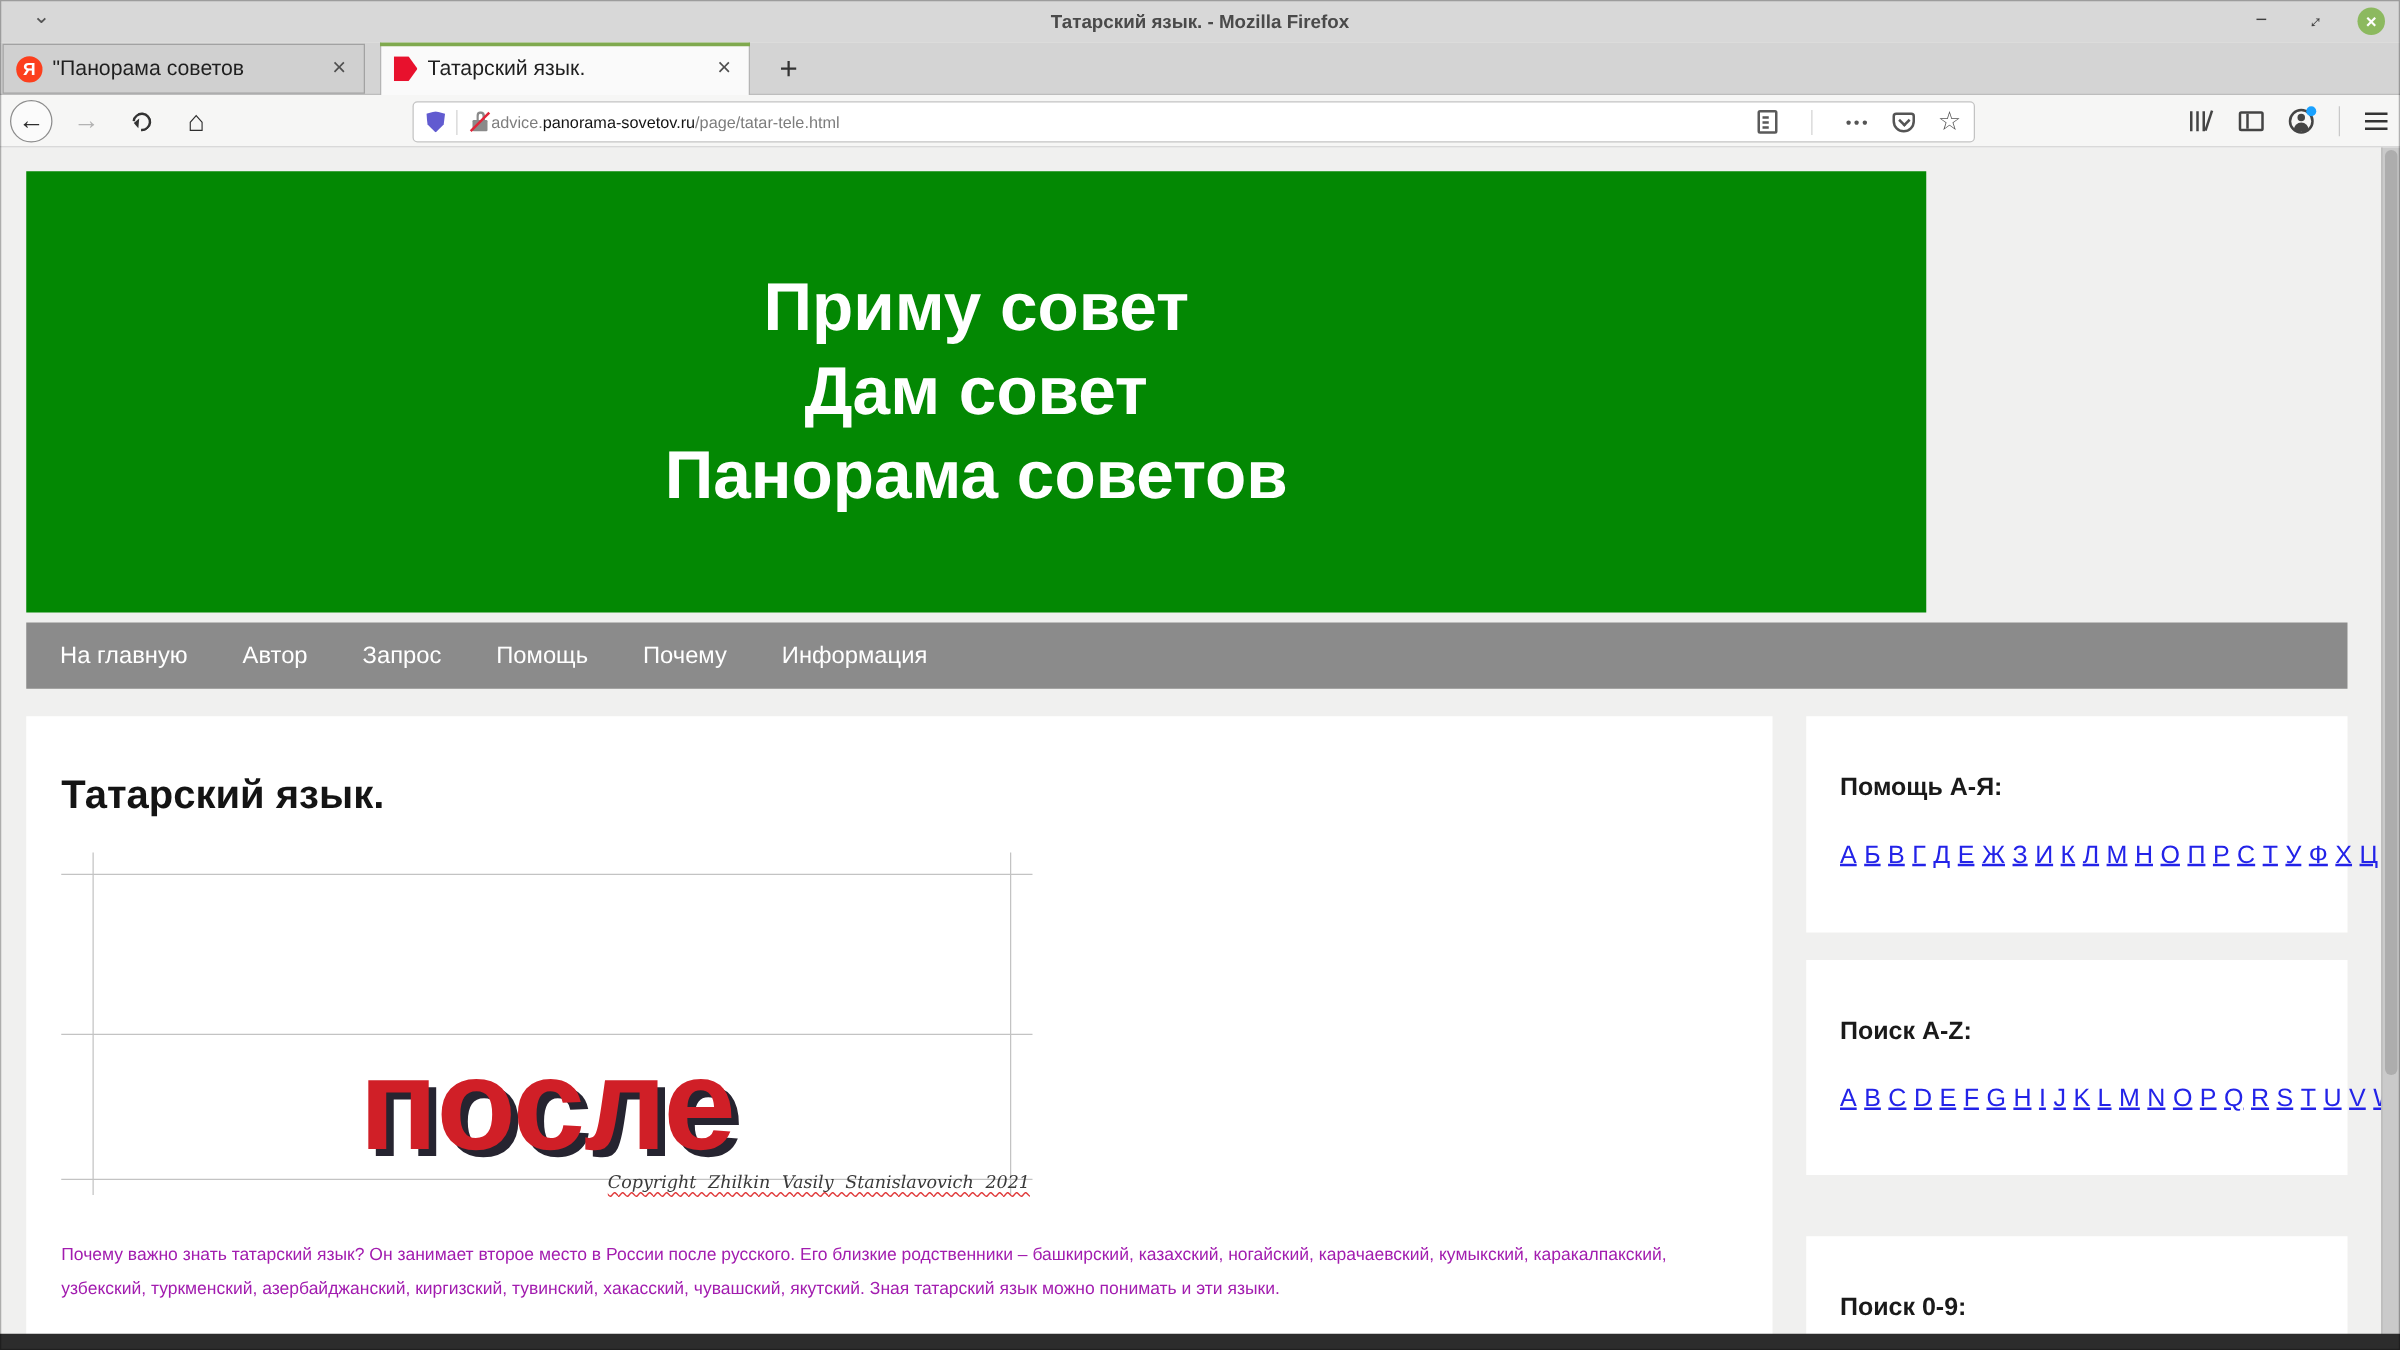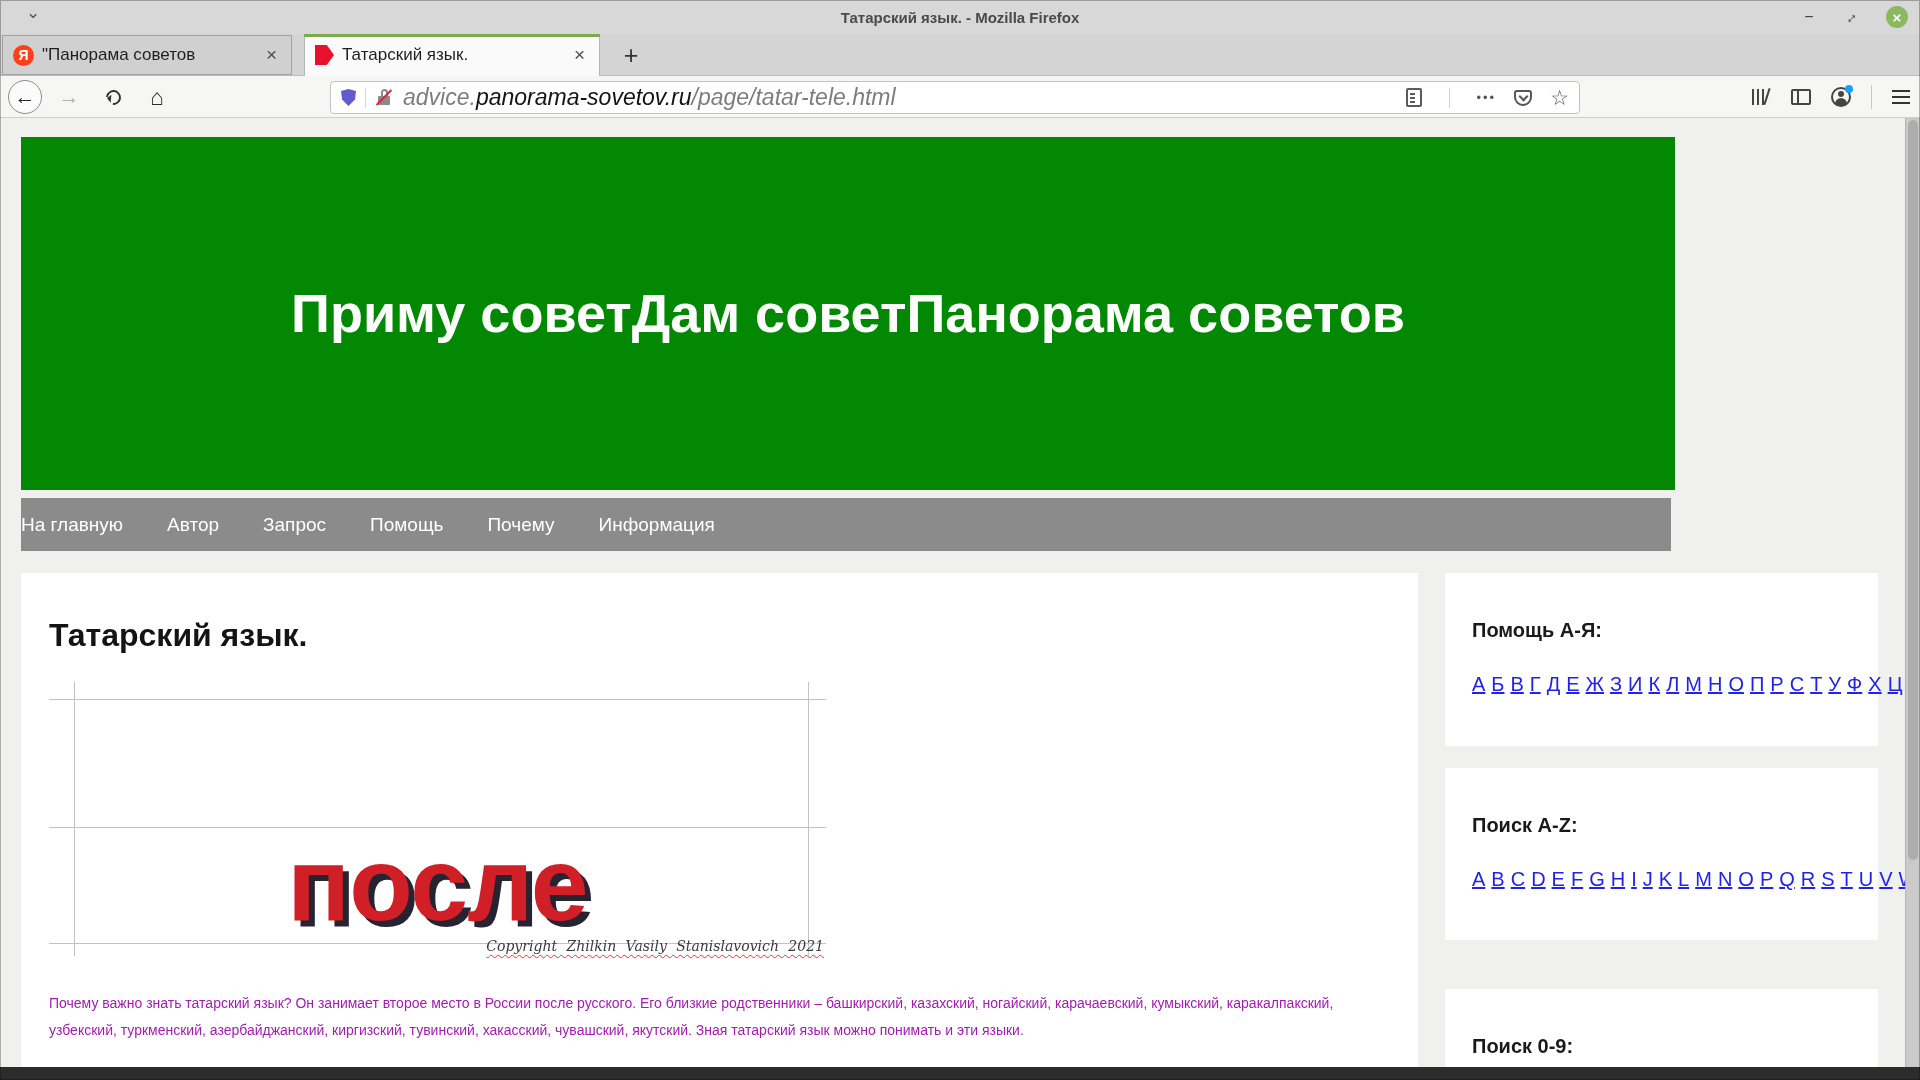--- a/index.html
+++ b/index.html
@@ -55,21 +55,21 @@
   .icon-shield { width:15px; height:17px; background:#615bd0;
     clip-path:polygon(50% 0, 100% 12%, 93% 62%, 50% 100%, 7% 62%, 0 12%); flex:0 0 auto; }
   .url-sep { width:1px; height:20px; background:#d4d4d4; margin:0 9px; flex:0 0 auto; }
   .icon-lockslash { position:relative; width:18px; height:19px; flex:0 0 auto; }
   .icon-lockslash .lock-body { position:absolute; left:3px; bottom:2px; width:12px; height:9px;
     background:#8a8a8a; border-radius:1px; }
   .icon-lockslash .lock-shackle { position:absolute; left:6px; top:1px; width:7px; height:8px;
     border:2px solid #8a8a8a; border-bottom:none; border-radius:4px 4px 0 0; }
   .icon-lockslash .lock-slash { position:absolute; left:8px; top:-1px; width:2px; height:21px;
     background:#e0263a; transform:rotate(45deg); }
-  .url-text { font-size:23px; margin-left:10px; white-space:nowrap; flex:1; overflow:hidden;font-style:italic; }
+  .url-text { font-size:13px; white-space:nowrap; flex:1; overflow:hidden; }
   .url-dim { color:#7d7d7d; }
   .url-domain { color:#141414; }
   .urlbar-right { display:flex; align-items:center; gap:18px; flex:0 0 auto; }
   .icon-reader { width:16px; height:19px; border:2px solid #5a5a5a; border-radius:2px; position:relative; }
   .icon-reader::before { content:""; position:absolute; left:2px; top:3px; width:5px; height:2px;
     background:#5a5a5a; box-shadow:0 4px 0 #5a5a5a, 0 8px 0 #5a5a5a; }
   .icon-dots { font-size:13px; color:#555; letter-spacing:2px; }
   .icon-pocket { width:18px; height:16px; border:2px solid #555; border-radius:3px 3px 9px 9px;
     display:flex; align-items:center; justify-content:center; }
   .icon-pocket i { display:block; width:7px; height:7px; border-left:2px solid #555;
@@ -97,26 +97,26 @@
     position:relative; }
   .icon-hamburger::before { content:""; position:absolute; left:0; right:0; top:4px; height:2px; background:#333; }
 
   
   .viewport { position:absolute; top:118px; left:0; width:1920px; height:962px; background:#f0f0ef; }
   .scrollbar { position:absolute; right:0; top:0; bottom:0; width:15px; background:#cacaca;
     border-left:1px solid #b6b6b6; }
   .scroll-thumb { position:absolute; left:2px; right:2px; top:2px; height:740px; background:#adadad;
     border-radius:6px; }
 
-  .banner { position:absolute; left:21px; top:19px; width:1654px; height:353px; background:#038803;
-    display:flex; flex-direction:row; align-items:center; justify-content:center; }
+  .banner { position:absolute; left:21px; top:19px; width:1520px; height:353px; background:#038803;
+    display:flex; flex-direction:column; align-items:center; justify-content:center; }
   .banner-line { color:#fff; font-weight:bold; font-size:54px; line-height:67px; }
 
-  .sitenav { position:absolute; left:21px; top:380px; width:1650px; height:53px; background:#8b8b8b;
-    display:flex; align-items:center; }
+  .sitenav { position:absolute; left:21px; top:380px; width:1857px; height:53px; background:#8b8b8b;
+    display:flex; align-items:center; padding-left:27px; }
   .sitenav a { color:#fff; font-size:19px; text-decoration:none; margin-right:44px; }
 
   .mainbox { position:absolute; left:21px; top:455px; width:1397px; bottom:0; background:#fff; }
   .article-title { font-size:32px; font-weight:bold; color:#141414; padding:44px 0 0 28px; }
 
   .article-img { position:relative; margin:28px 0 0 28px; width:777px; height:274px; background:#fff; }
   .gl { position:absolute; background:#c3c3c3; }
   .gl-h { left:0; right:0; height:1px; }
   .gl-v { top:0; bottom:0; width:1px; }
   .img-line { position:absolute; left:0; width:100%; text-align:center; font-weight:bold;

